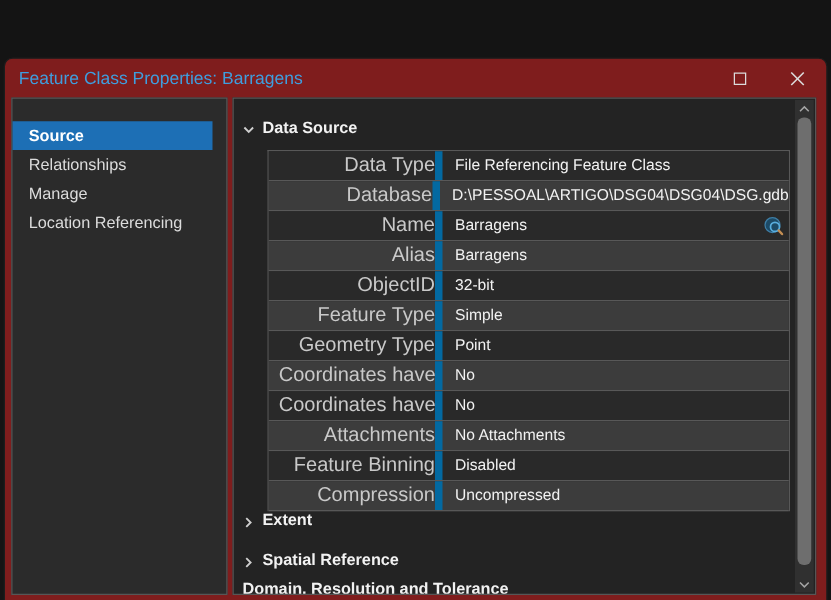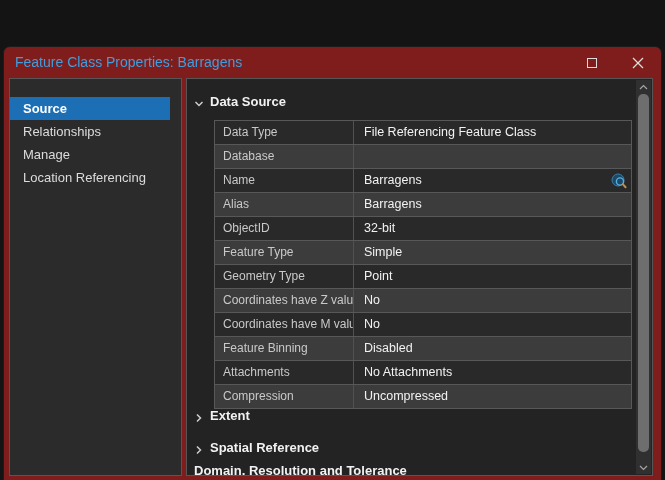--- a/index.html
+++ b/index.html
@@ -33,23 +33,23 @@
                     align-items:flex-end; gap:6px; color:#f2f2f2; font-size:13px;
                     font-weight:600; white-space:nowrap; }
   .sh-0 { top:10px; } .sh-1 { top:324px; } .sh-2 { top:356px; } .sh-3 { top:378px;flex-direction:column; }
 
   
   .prop-table { position:absolute; left:27px; top:41px; width:418px;
                 border:1px solid #585858; border-bottom:none; }
   .t-row { display:flex; height:24px; border-bottom:1px solid #585858; }
   .t-row:nth-child(odd)  { background:#292929; }
   .t-row:nth-child(even) { background:#3c3c3c; }
-  .t-label { width:139px; border-right:1px solid #0369a1; padding-left:8px;
-             line-height:23px; font-size:12px; color:#c9c9c9;
-             white-space:nowrap; overflow:hidden; }
+  .t-label { width:139px; border-right:6px solid #0369a1; padding-left:8px;
+             line-height:23px; font-size:16px; color:#c9c9c9;
+             white-space:nowrap; overflow:hidden;text-align:right; }
   .t-value { flex:1; padding-left:10px; line-height:23px; font-size:12.5px;
              color:#f2f2f2; white-space:nowrap; display:flex; align-items:center; }
   .t-value .val-text { flex:1; }
   .browse-btn { width:18px; height:17px; margin-right:3px; display:flex;
                 align-items:center; justify-content:center; }
 
   
   .scrollbar { position:absolute; right:1px; top:1px; bottom:1px; width:15px;
                background:#303030; }
   .sb-arrow { position:absolute; left:0; width:15px; height:14px; display:flex;
@@ -103,20 +103,23 @@
 
     <div class="prop-table">
       <div class="t-row">
         <div class="t-label">Data Type</div>
         <div class="t-value">
             <span class="val-text">File Referencing Feature Class</span>
           </div>
       </div>
       <div class="t-row">
         <div class="t-label">Database</div>
+        <div class="t-value">
+            <span class="val-text">D:\PESSOAL\ARTIGO\DSG04\DSG04\DSG.gdb</span>
+          </div>
       </div>
       <div class="t-row">
         <div class="t-label">Name</div>
         <div class="t-value">
           <span class="val-text">Barragens</span>
           <span class="browse-btn">
             <svg width="17" height="16" viewBox="0 0 17 16">
               <circle cx="7" cy="7" r="6" fill="#1c4a66" stroke="#3e7ea6" stroke-width="1"></circle>
               <circle cx="9" cy="8.5" r="3.6" fill="none" stroke="#59aede" stroke-width="1.4"></circle>
               <line x1="12" y1="11.4" x2="14.6" y2="14.2" stroke="#c28d52" stroke-width="2" stroke-linecap="round"></line>
@@ -154,29 +157,29 @@
             <span class="val-text">No</span>
           </div>
       </div>
       <div class="t-row">
         <div class="t-label">Coordinates have M value</div>
         <div class="t-value">
             <span class="val-text">No</span>
           </div>
       </div>
       <div class="t-row">
+        <div class="t-label">Attachments</div>
+        <div class="t-value">
+            <span class="val-text">No Attachments</span>
+          </div>
+      </div>
+      <div class="t-row">
         <div class="t-label">Feature Binning</div>
         <div class="t-value">
             <span class="val-text">Disabled</span>
-          </div>
-      </div>
-      <div class="t-row">
-        <div class="t-label">Attachments</div>
-        <div class="t-value">
-            <span class="val-text">No Attachments</span>
           </div>
       </div>
       <div class="t-row">
         <div class="t-label">Compression</div>
         <div class="t-value">
             <span class="val-text">Uncompressed</span>
           </div>
       </div>
     </div>
 

